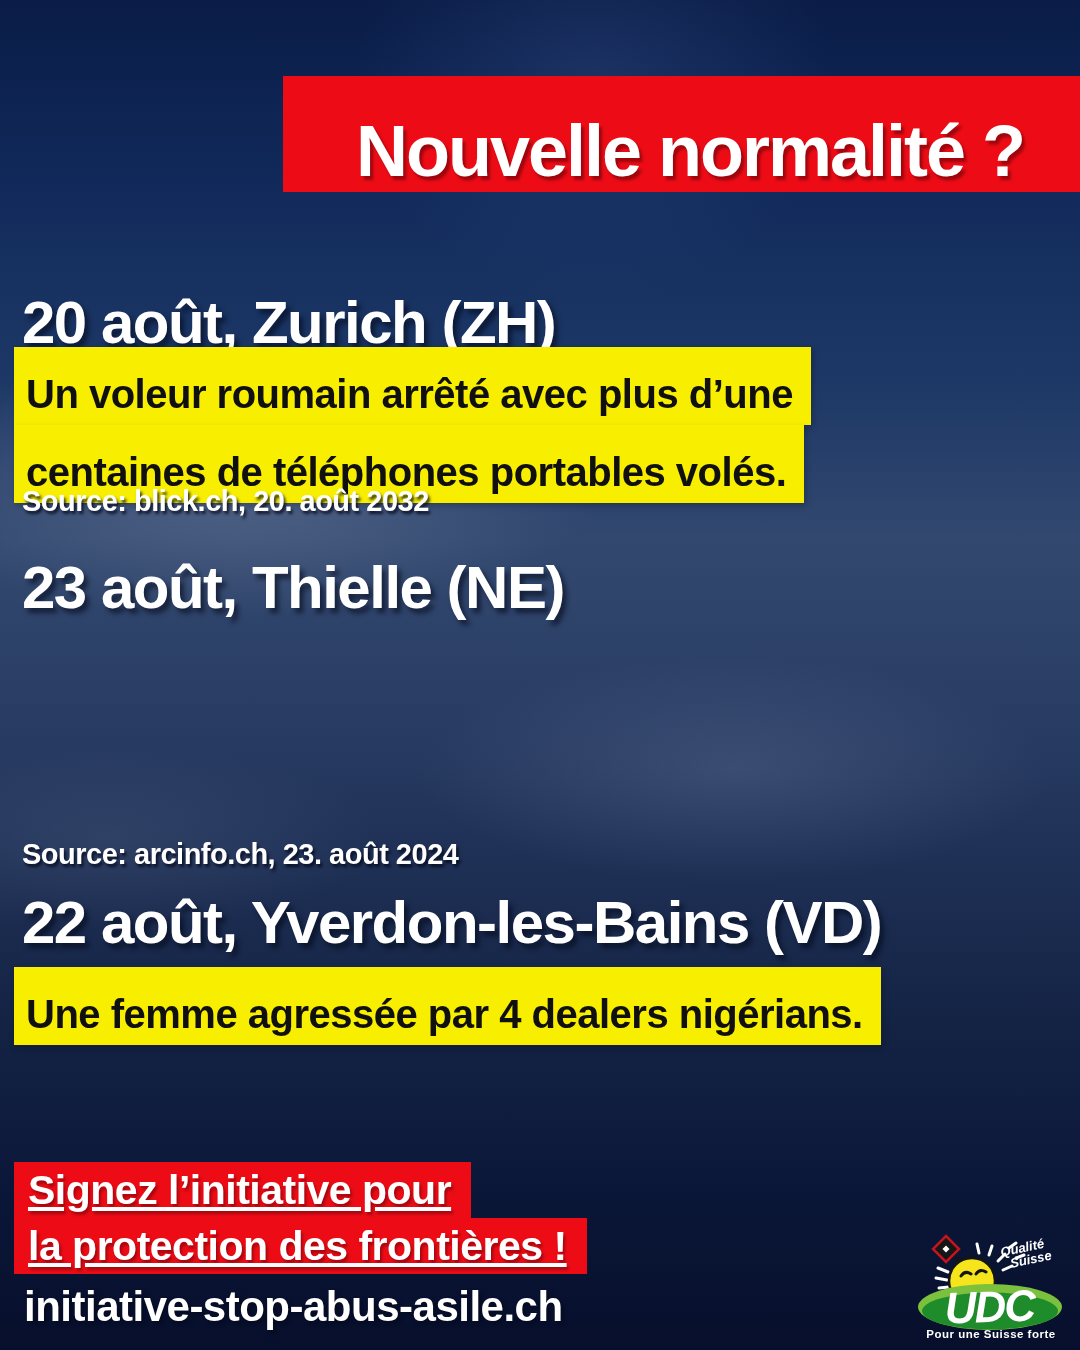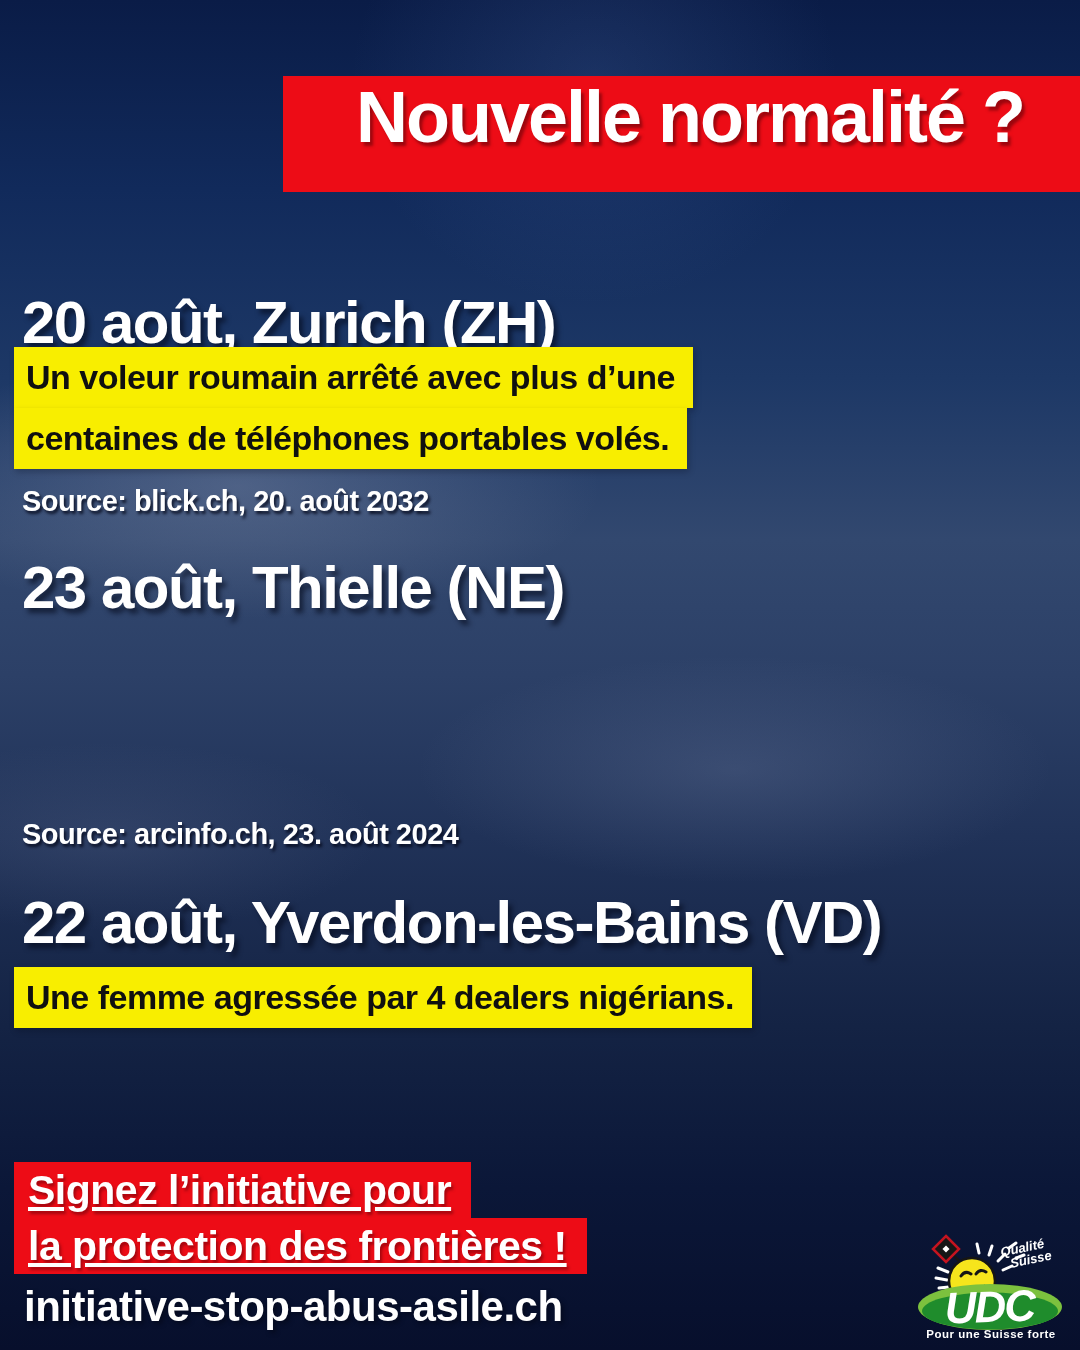--- a/index.html
+++ b/index.html
@@ -11,40 +11,40 @@
     background:
       radial-gradient(48% 14% at 22% 36%, rgba(152,162,188,0.32), rgba(152,162,188,0) 70%),
       radial-gradient(42% 12% at 68% 57%, rgba(120,135,170,0.26), rgba(120,135,170,0) 70%),
       radial-gradient(30% 22% at 55% 6%, rgba(70,100,160,0.25), rgba(70,100,160,0) 75%),
       radial-gradient(36% 10% at 10% 62%, rgba(105,118,152,0.22), rgba(105,118,152,0) 70%),
       linear-gradient(180deg,#0a1c47 0%,#112a5b 14%,#1d3866 28%,#32486f 40%,#2c4067 50%,#203258 62%,#142344 76%,#0b1738 88%,#070f2c 100%);
   }
   .title-banner{
     position:absolute;left:283px;top:76px;right:0;height:116px;
     background:#ed0c16;
-    display:flex;align-items:flex-start;justify-content:center;padding-left:17px;
+    display:flex;align-items:flex-end;justify-content:center;padding-left:17px;
   }
   .title-banner .title{
     color:#fff;font-weight:bold;font-size:72px;letter-spacing:-2px;
     text-shadow:3px 4px 3px rgba(90,0,8,0.55);
     white-space:nowrap;
   }
   .heading{
     position:absolute;left:22px;
     color:#fff;font-weight:bold;font-size:60px;letter-spacing:-1.5px;
     text-shadow:4px 5px 5px rgba(4,8,25,0.6);
     white-space:nowrap;
   }
   .hl-block{position:absolute;left:14px;}
   .hl-line{
     display:block;width:fit-content;
     background:#f8ee00;color:#101010;
-    font-weight:bold;font-size:34px;line-height:61px;
+    font-weight:bold;font-size:40px;line-height:61px;
     letter-spacing:-0.5px;
-    padding:0 18px 0 12px;
+    padding:17px 18px 0 12px;
     white-space:nowrap;
     box-shadow:2px 3px 6px rgba(4,8,25,0.25);
   }
   .source{
     position:absolute;left:22px;
     color:#fff;font-weight:bold;font-size:29px;letter-spacing:-0.5px;
     text-shadow:2px 3px 3px rgba(4,8,25,0.8);
     white-space:nowrap;
   }
   .cta{position:absolute;left:14px;top:1162px;}
@@ -83,21 +83,21 @@
   </div>
 
   <div class="heading" style="top:268px;margin-top:20px;">20 août, Zurich (ZH)</div>
   <div class="hl-block" style="top:347px;">
     <span class="hl-line">Un voleur roumain arrêté avec plus d’une</span>
     <span class="hl-line">centaines de téléphones portables volés.</span>
   </div>
   <div class="source" style="top:485px;">Source: blick.ch, 20. août 2032</div>
 
   <div class="heading" style="top:553px;">23 août, Thielle (NE)</div>
-  <div class="source" style="top:818px;">Source: arcinfo.ch, 23. août 2024</div>
+  <div class="source" style="top:838px;">Source: arcinfo.ch, 23. août 2024</div>
 
   <div class="heading" style="top:888px;">22 août, Yverdon-les-Bains (VD)</div>
   <div class="hl-block" style="top:967px;">
     <span class="hl-line">Une femme agressée par 4 dealers nigérians.</span>
   </div>
 
   <div class="cta">
     <span class="cta-line">Signez l’initiative pour</span>
     <span class="cta-line">la protection des frontières !</span>
   </div>

